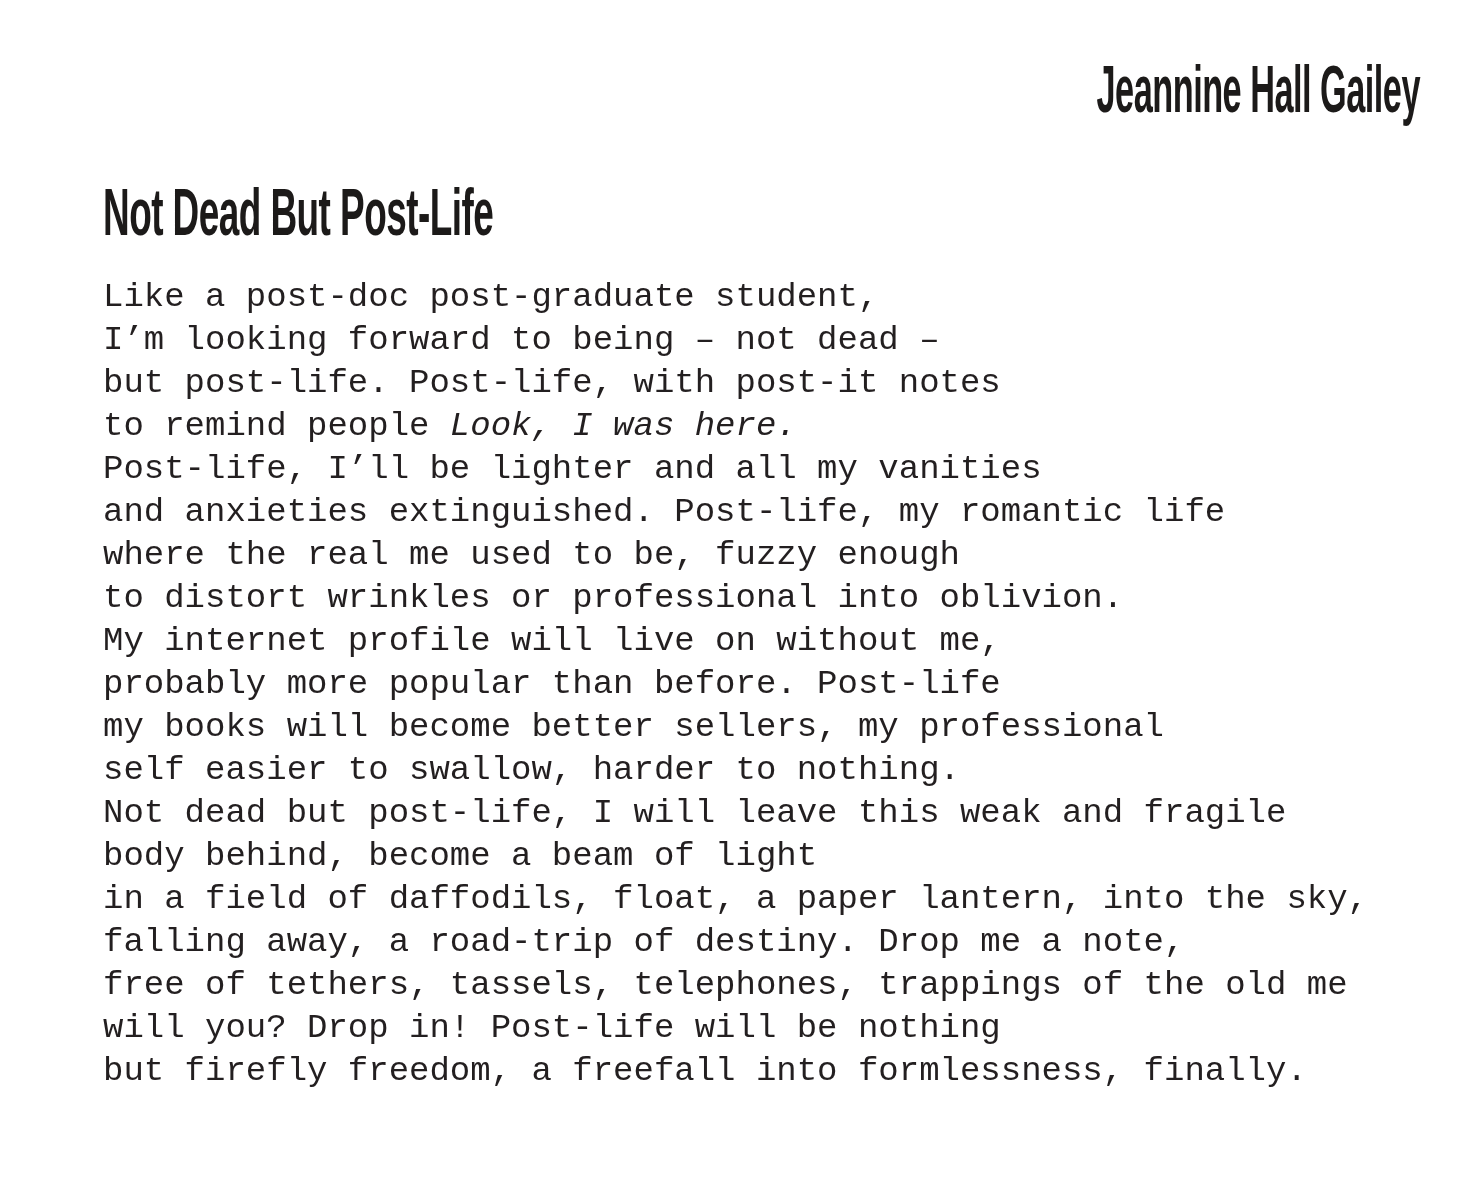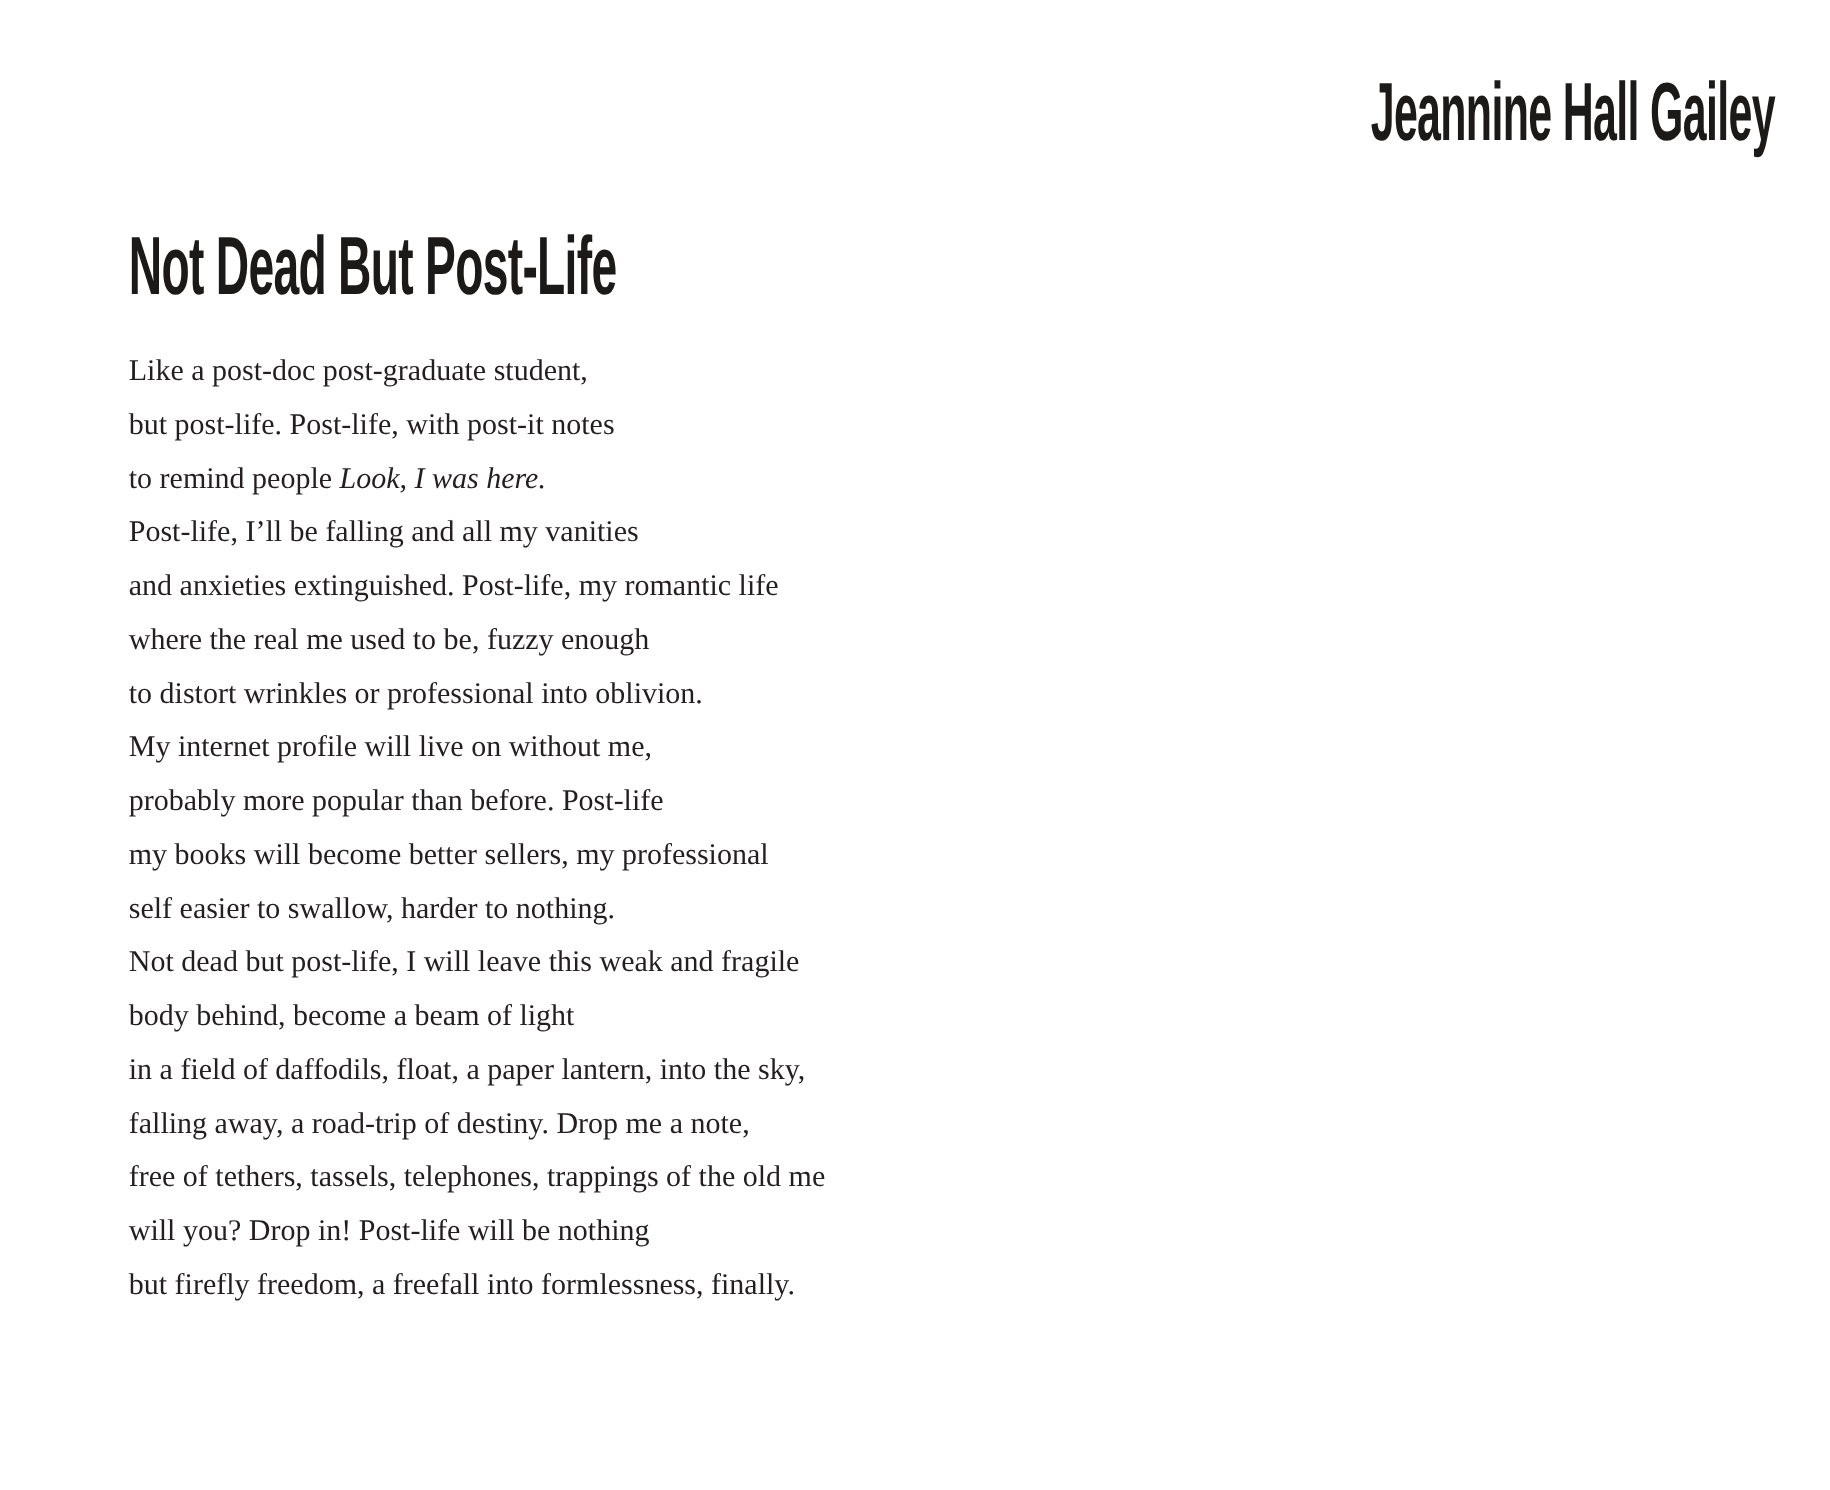--- a/index.html
+++ b/index.html
@@ -45,23 +45,24 @@
   .title-block .display {
     display: inline-block;
     font-size: 66px;
     transform: scaleX(0.56);
     transform-origin: 0 50%;
   }
   .poem {
     position: absolute;
     top: 276px;
     left: 103px;
-    font-size: 24px;
+    font-size: 34px;
     line-height: 43px;
     font-variant-ligatures: common-ligatures;
+    font-family: Liberation Mono, monospace;
   }
   .poem-line {
     white-space: nowrap;
   }
   .poem-line .italic {
     font-style: italic;
   }
 </style>
 </head>
 <body>
@@ -71,23 +72,24 @@
   <div class="author-block">
     <span class="display" style="color: rgb(28, 26, 25);">Jeannine Hall Gailey</span>
   </div>
 
   <h1 class="title-block" style="margin:3px;">
     <span class="display" style="color: rgb(28, 26, 25);">Not Dead But Post-Life</span>
   </h1>
 
   <div class="poem">
       <div class="poem-line"><span>Like a post-doc post-graduate student,</span></div>
+      <div class="poem-line"><span>I’m looking forward to being – not dead –</span></div>
       <div class="poem-line"><span>but post-life. Post-life, with post-it notes</span></div>
       <div class="poem-line"><span>to remind people </span><span class="italic">Look, I was here.</span></div>
-      <div class="poem-line"><span>Post-life, I’ll be falling and all my vanities</span></div>
+      <div class="poem-line"><span>Post-life, I’ll be lighter and all my vanities</span></div>
       <div class="poem-line"><span>and anxieties extinguished. Post-life, my romantic life</span></div>
       <div class="poem-line"><span>where the real me used to be, fuzzy enough</span></div>
       <div class="poem-line"><span>to distort wrinkles or professional into oblivion.</span></div>
       <div class="poem-line"><span>My internet profile will live on without me,</span></div>
       <div class="poem-line"><span>probably more popular than before. Post-life</span></div>
       <div class="poem-line"><span>my books will become better sellers, my professional</span></div>
       <div class="poem-line"><span>self easier to swallow, harder to nothing.</span></div>
       <div class="poem-line"><span>Not dead but post-life, I will leave this weak and fragile</span></div>
       <div class="poem-line"><span>body behind, become a beam of light</span></div>
       <div class="poem-line"><span>in a field of daffodils, float, a paper lantern, into the sky,</span></div>

